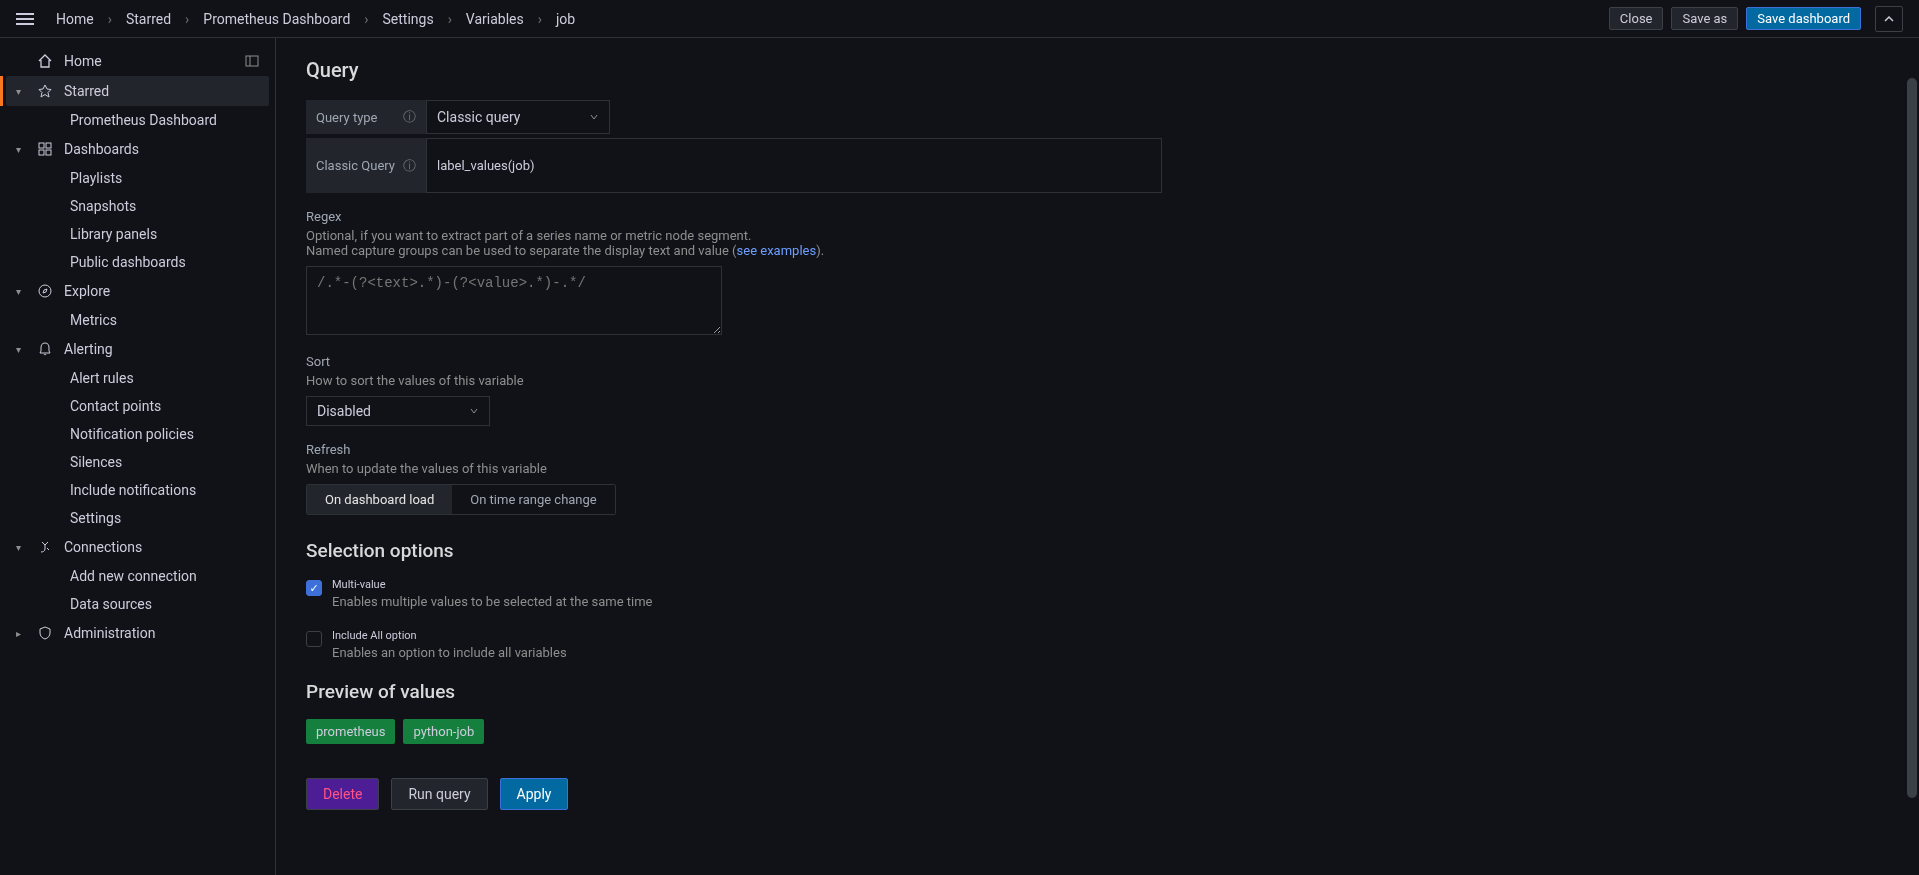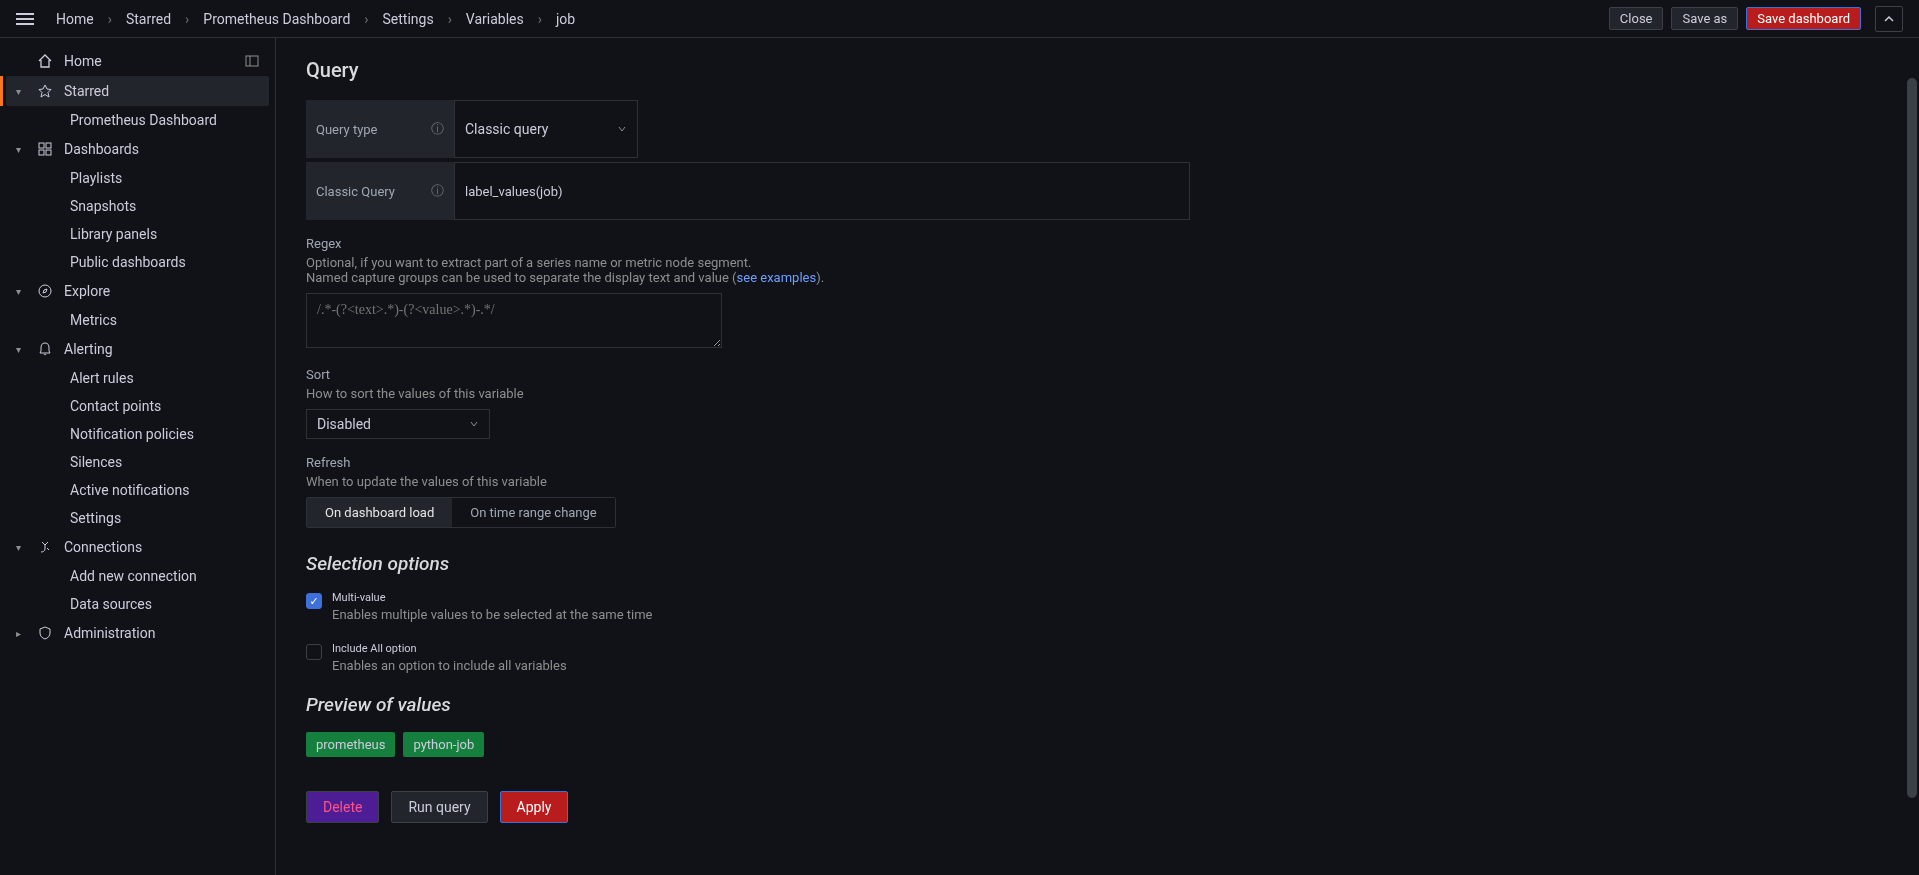--- a/index.html
+++ b/index.html
@@ -76,21 +76,21 @@
       border: 1px solid #3b3f46;
       color: #ccccdc;
       padding: 3px 10px;
       border-radius: 2px;
       cursor: pointer;
       font-size: 13px;
       font-family: inherit;
     }
     
     .btn-primary {
-      background: #b91c1c;
+      background: #0369a1;
       border-color: #3d71d9;
       color: #fff;
     }
     
     .btn-danger {
       background: #4c1d95;
       border-color: #3b3f46;
       color: #ff5286;
     }
     
@@ -183,33 +183,32 @@
       margin-bottom: 18px;
       font-weight: 500;
     }
     
     .section-title-sub {
       font-size: 19px;
       color: #d8d9da;
       margin-bottom: 16px;
       margin-top: 24px;
       font-weight: 500;
-      font-style: italic;
     }
     
     .field-row {
       display: flex;
       align-items: stretch;
       margin-bottom: 4px;
     }
     
     .field-label {
       background: #22252b;
-      padding: 20px 10px;
-      width: 148px;
+      padding: 8px 10px;
+      width: 120px;
       display: flex;
       align-items: center;
       justify-content: space-between;
       font-size: 13px;
       color: #9fa7b3;
     }
     
     .field-input {
       background: #111217;
       border: 1px solid #2c3235;
@@ -259,22 +258,22 @@
       color: #6e9fff;
       cursor: pointer;
     }
     
     .regex-textarea {
       background: #111217;
       border: 1px solid #2c3235;
       color: #ccccdc;
       padding: 8px 10px;
       width: 416px;
-      height: 55px;
-      font-family: Liberation Serif, serif;
+      height: 69px;
+      font-family: Liberation Mono, monospace;
       font-size: 14px;
       resize: both;
     }
     
     .sort-select {
       width: 184px;
     }
     
     .radio-group {
       display: inline-flex;
@@ -503,21 +502,21 @@
     <div class="nav-item nav-sub-deeper">
         <span>Contact points</span>
       </div>
     <div class="nav-item nav-sub-deeper">
         <span>Notification policies</span>
       </div>
     <div class="nav-item nav-sub-deeper">
         <span>Silences</span>
       </div>
     <div class="nav-item nav-sub-deeper">
-        <span>Active notifications</span>
+        <span>Include notifications</span>
       </div>
     <div class="nav-item nav-sub-deeper">
         <span>Settings</span>
       </div>
 
     <div class="nav-item">
       <span class="nav-chevron">▾</span>
       <span class="nav-icon">
         <svg width="16" height="16" viewBox="0 0 16 16">
             <path d="M5 3 L8 6 M11 3 L8 6 M8 6 L8 10 C8 12 6 13 4 13 M10 9 L12 11" stroke="#ccccdc" fill="none"></path>

